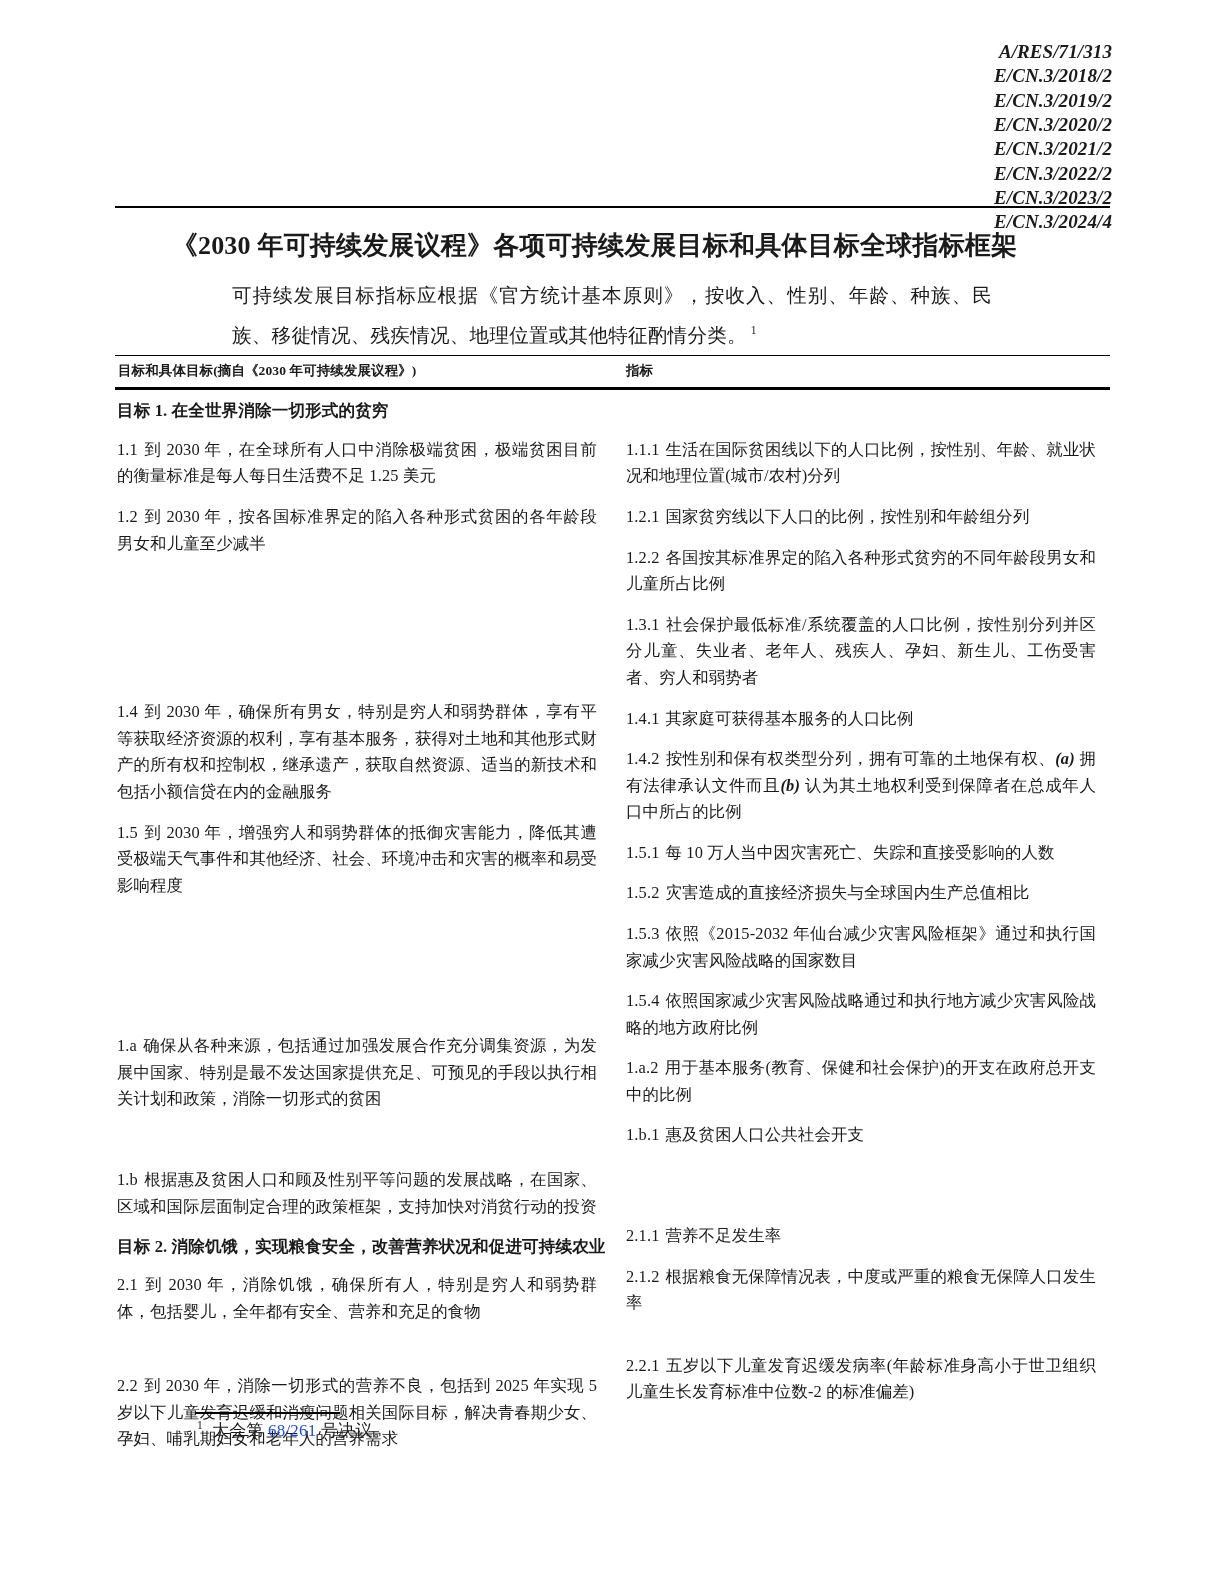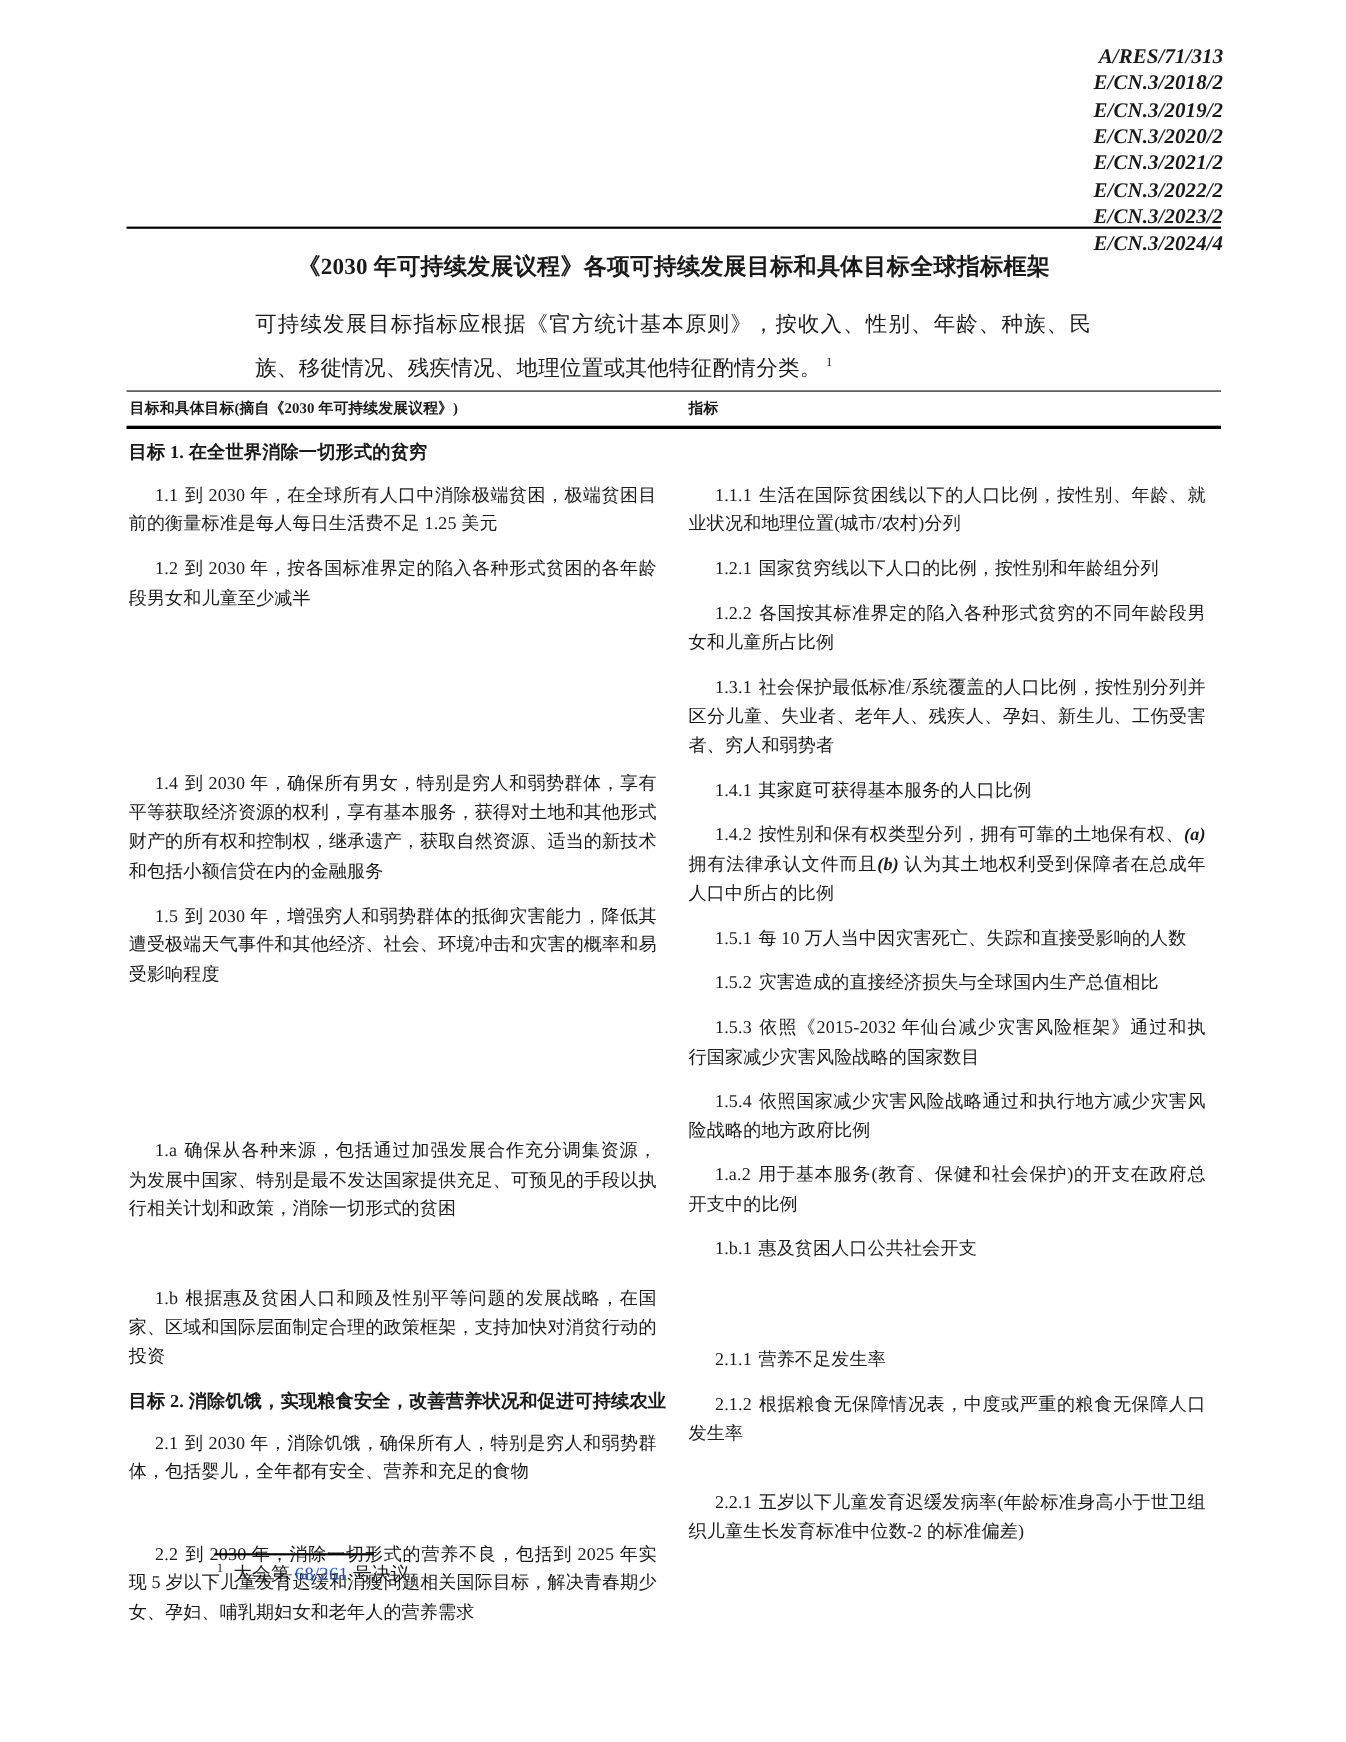--- a/index.html
+++ b/index.html
@@ -61,25 +61,25 @@
     left: 115px;
     top: 387px;
     width: 995px;
     height: 0;
     border-top: 3px solid #000;
   }
 
   
   .title-main {
     position: absolute;
-    left: 115px;
+    left: 97px;
     top: 228px;
     width: 995px;
     text-align: center;
-    font-size: 21px;
+    font-size: 26px;
     font-weight: bold;
     letter-spacing: 0.2px;
     line-height: 1.35;
   }
   .subtitle {
     position: absolute;
     left: 232px;
     top: 276px;
     width: 760px;
     font-size: 19.5px;
@@ -125,21 +125,21 @@
     white-space: nowrap;
   }
   .goal-head.g2 { margin-top: 12px; margin-bottom: 11px; }
 
   .entry {
     margin: 0 0 14px 0;
     text-align: justify;
     text-align-last: left;
     letter-spacing: 0.15px;
   }
-  .entry .num { padding-right: 6px; margin-left: 24px; }
+  .entry .num { padding-right: 6px; }
   .entry em { font-style: italic; font-weight: bold; }
 
   
   .sp-22 { height: 22px; }
   .sp-34 { height: 34px; }
   .sp-40 { height: 40px; }
   .sp-52 { height: 52px; }
   .sp-60 { height: 60px; }
   .sp-76 { height: 76px; }
   .sp-120 { height: 120px; }

